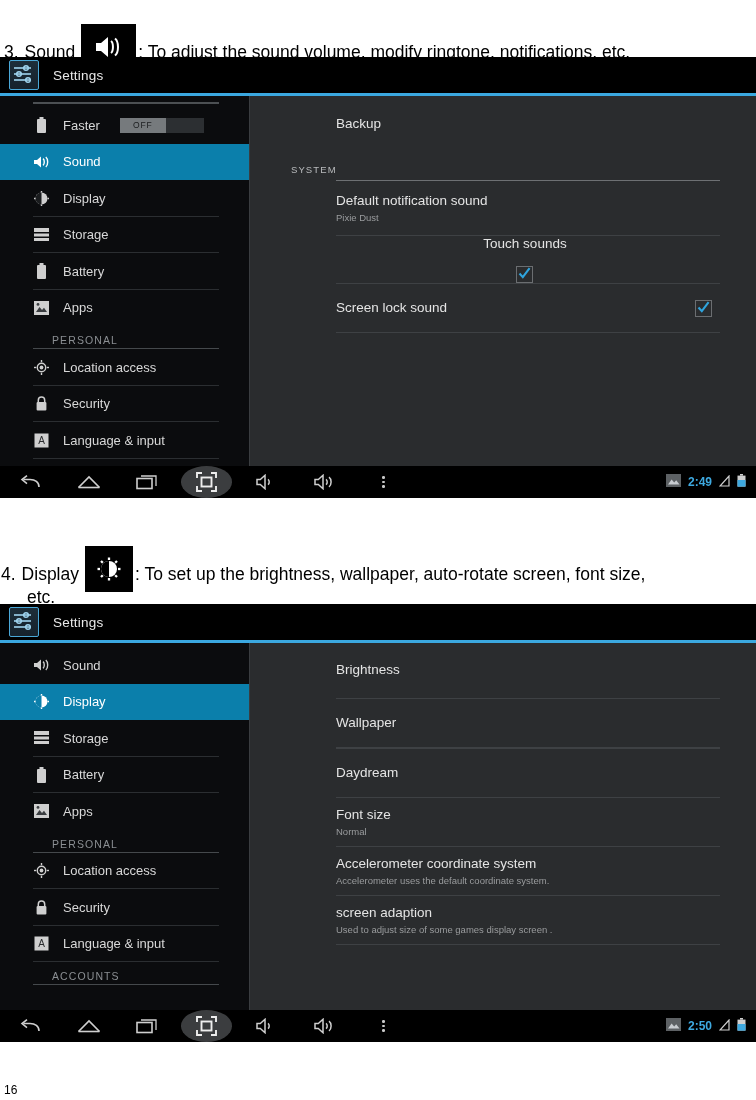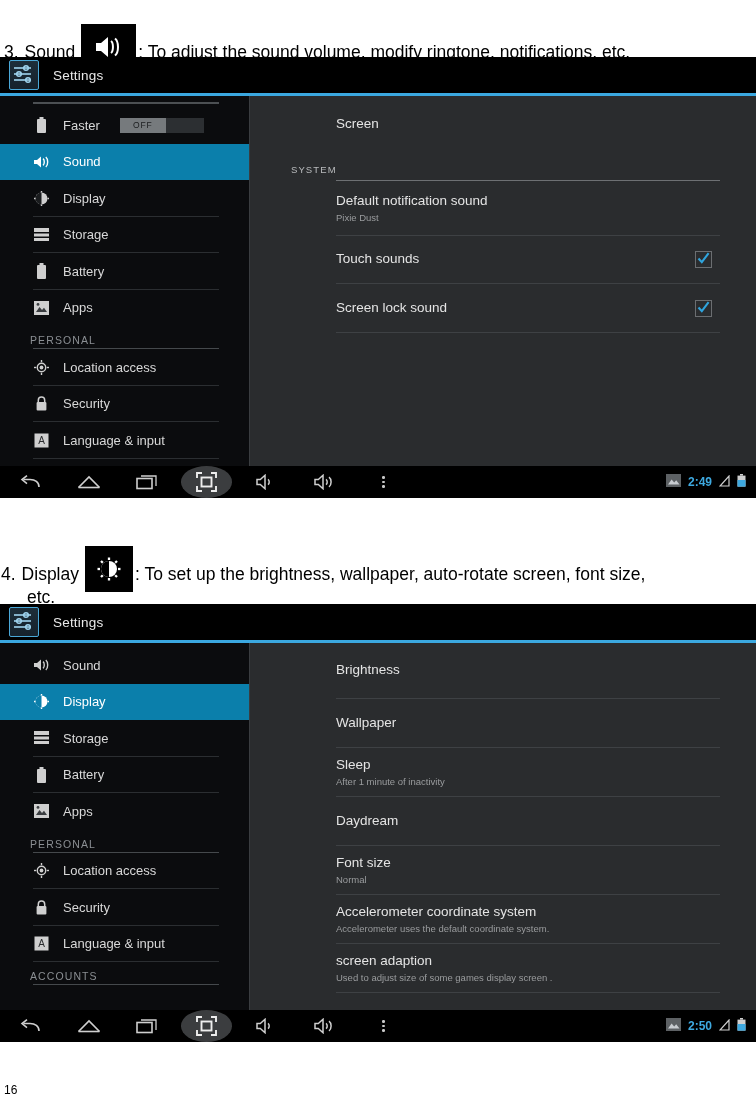--- a/index.html
+++ b/index.html
@@ -120,21 +120,21 @@
     content: "";
     position: absolute;
     left: 33px; right: 31px; bottom: 0;
     height: 1px;
     background: #2b2e31;
   }
   .side-head {
     color: #8b8f93;
     font-size: 10.5px;
     letter-spacing: 1.1px;
-    padding-left: 30px;
+    padding-left: 52px;
     height: 23px;
     display: flex;
     align-items: flex-end;
     padding-bottom: 3px;
     box-sizing: border-box;
     position: relative;
   }
   .side-head::after {
     content:"";
     position:absolute; left:33px; right:31px; bottom:0; height:1px; background:#45494c;
@@ -395,35 +395,35 @@
             </svg>
         </span>
         <span>Language &amp; input</span>
       </div>
       <div class="side-sep-line"></div>
     </div>
 
     <div class="pane">
       <div class="pane-row h-lg" style="min-height:56px;">
         <span class="txtwrap">
-            <span class="pane-title">Screen</span>
+            <span class="pane-title">Backup</span>
           </span>
       </div>
       <div class="pane-head">SYSTEM</div>
       <div class="pane-rule strong"></div>
 
       <div class="pane-row" style="min-height:54px;">
         <span class="txtwrap">
           <span class="pane-title">Default notification sound</span>
           <span class="pane-sub">Pixie Dust</span>
         </span>
       </div>
       <div class="pane-rule"></div>
 
-      <div class="pane-row" style="min-height:47px;">
+      <div class="pane-row" style="min-height:47px;flex-direction:column;">
         <span class="txtwrap">
           <span class="pane-title">Touch sounds</span>
         </span>
         <span class="chk">
           <svg width="13" height="13" viewBox="0 0 13 13">
               <path d="M1.5 6.5l3.3 3.6L11.6 1.2" stroke="#2fa4dd" stroke-width="2.1" fill="none"></path>
             </svg>
         </span>
       </div>
       <div class="pane-rule"></div>
@@ -672,26 +672,20 @@
       </div>
       <div class="pane-rule"></div>
 
       <div class="pane-row" style="min-height:48px;">
         <span class="txtwrap">
             <span class="pane-title">Wallpaper</span>
           </span>
       </div>
       <div class="pane-rule"></div>
 
-      <div class="pane-row" style="min-height:48px;">
-        <span class="txtwrap">
-          <span class="pane-title">Sleep</span>
-          <span class="pane-sub">After 1 minute of inactivity</span>
-        </span>
-      </div>
       <div class="pane-rule"></div>
 
       <div class="pane-row" style="min-height:48px;">
         <span class="txtwrap">
             <span class="pane-title">Daydream</span>
           </span>
       </div>
       <div class="pane-rule"></div>
 
       <div class="pane-row" style="min-height:48px;">

